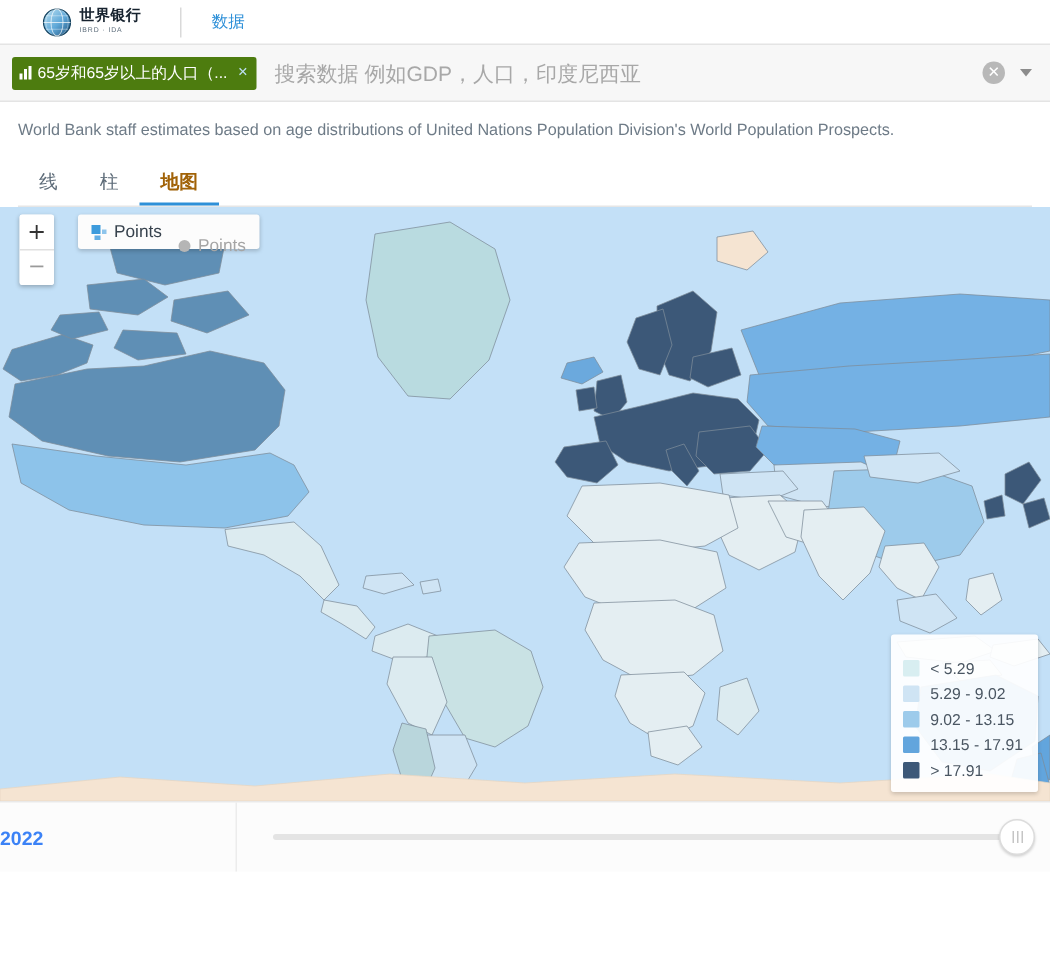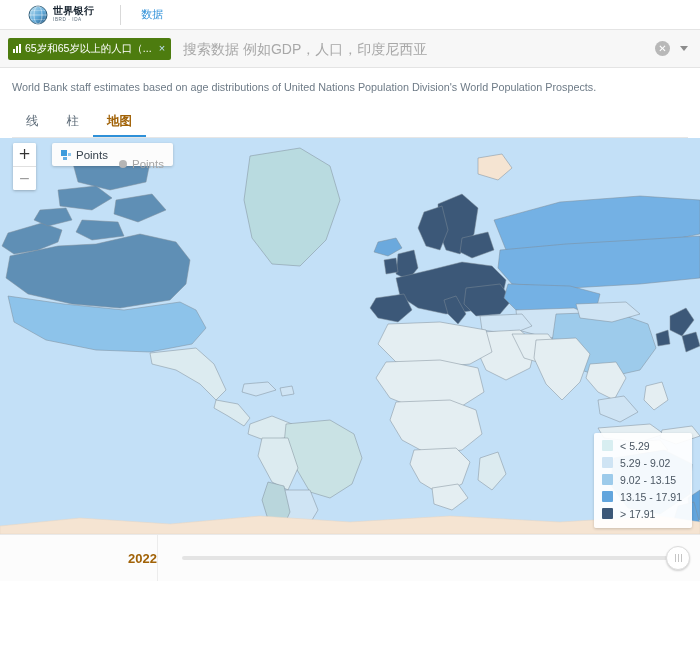--- a/index.html
+++ b/index.html
@@ -302,21 +302,21 @@
     flex: 0 0 8px;
   }
 
   .legend {
     position: absolute;
     right: 8px;
     bottom: 6px;
     background: rgba(255,255,255,.93);
     border-radius: 2px;
     box-shadow: 0 1px 3px rgba(0,0,0,.18);
-    padding: 4px 10px 6px 8px;
+    padding: 14px 10px 6px 8px;
     z-index: 5;
   }
   .legend-row {
     display: flex;
     align-items: center;
     gap: 7px;
     height: 17px;
     font-size: 10.5px;
     color: #4a5662;
     white-space: nowrap;
@@ -332,24 +332,24 @@
     height: 47px;
     background: #fcfcfc;
     border-top: 1px solid #e9e9e9;
     display: flex;
     align-items: center;
     box-sizing: border-box;
   }
   .year-box {
     width: 158px;
     flex: 0 0 158px;
-    text-align: right;
+    text-align: left;
     font-size: 13px;
     font-weight: bold;
-    color: #a16207;
+    color: #3b82f6;
     border-right: 1px solid #ececec;
     line-height: 47px;
     height: 100%;
     box-sizing: border-box;
     cursor: pointer;
   }
   .slider-wrap {
     flex: 1 1 auto;
     position: relative;
     height: 47px;

